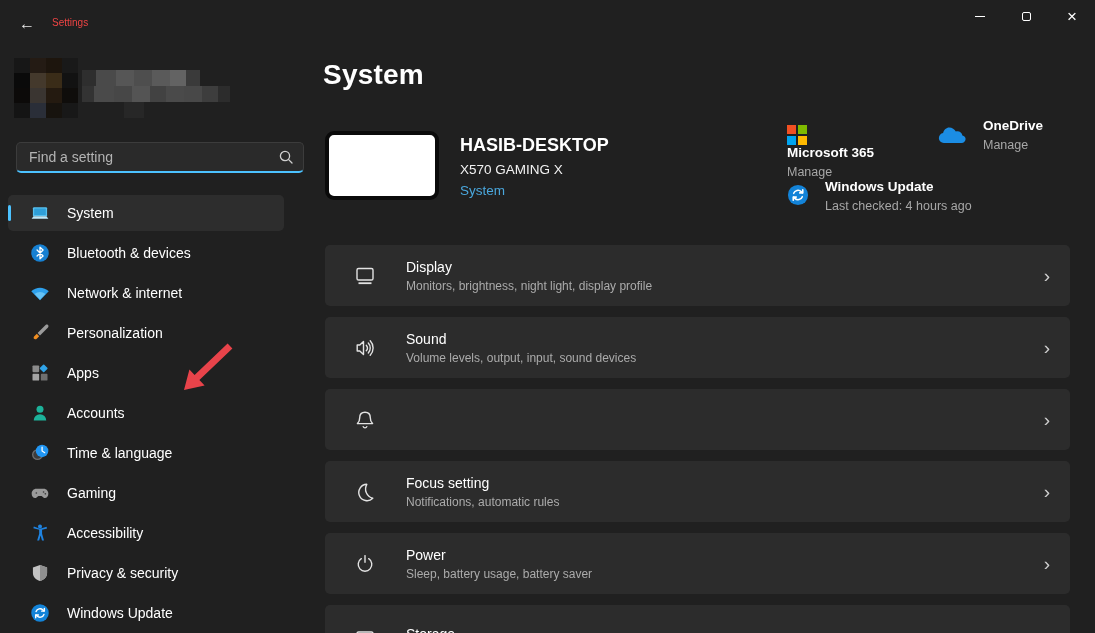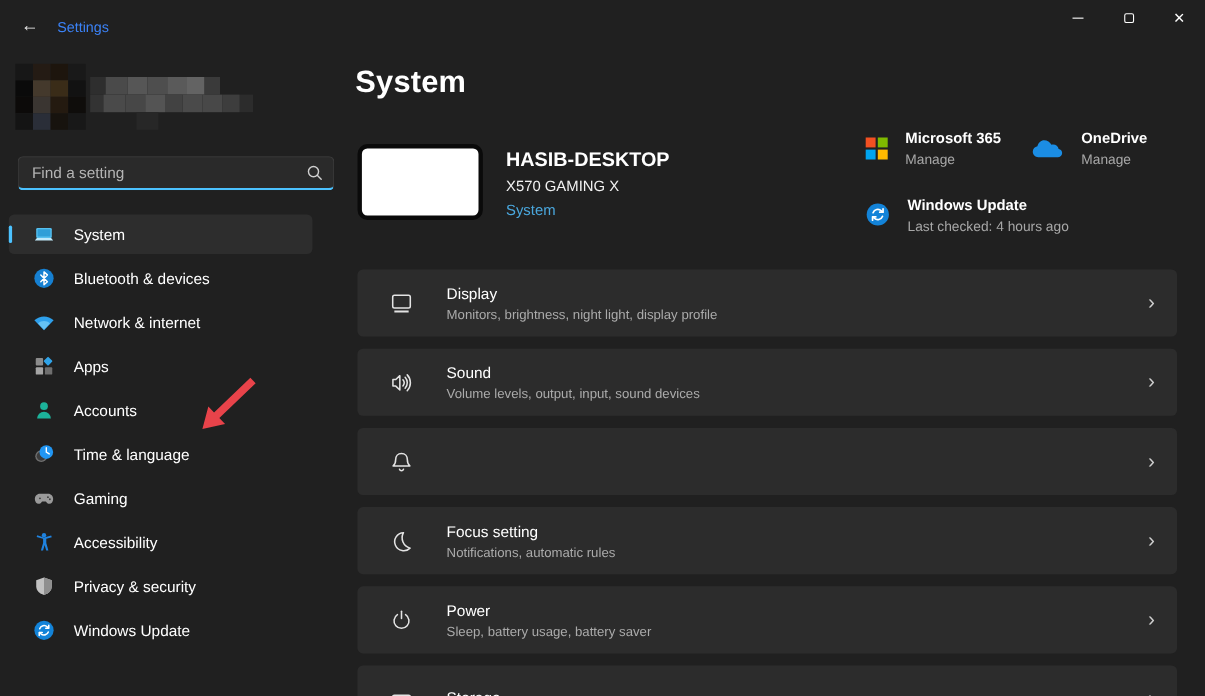--- a/index.html
+++ b/index.html
@@ -9,21 +9,21 @@
     background:#202020; color:#fff;
     overflow:hidden; position:relative;
   }
   
   .titlebar { position:absolute; top:0; left:0; width:100%; height:48px; }
   .back-btn {
     position:absolute; left:10px; top:10px; width:34px; height:28px;
     display:flex; align-items:center; justify-content:center;
     font-size:16px; color:#e8e8e8; border-radius:4px; cursor:pointer;
   }
-  .win-title { position:absolute; left:52px; top:17px; font-size:13px; color:#3b82f6; }
+  .win-title { position:absolute; left:52px; top:17px; font-size:10px; color:#ef4444; }
   .win-controls { position:absolute; right:0; top:0; display:flex; }
   .win-btn { width:46px; height:33px; display:flex; align-items:center; justify-content:center; cursor:pointer; }
   .glyph-min { width:10px; height:1px; background:#ffffff; }
   .glyph-max { width:9px; height:9px; border:1px solid #ffffff; border-radius:2px; }
   .glyph-close { font-size:17px; color:#ffffff; line-height:1; }
 
   
   .sidebar { position:absolute; left:0; top:48px; width:320px; bottom:0; }
   .user-block { position:absolute; left:14px; top:10px; display:flex; }
   .avatar-pix { width:64px; height:60px; display:grid; grid-template-columns:repeat(4,1fr); grid-template-rows:repeat(4,1fr); }
@@ -65,21 +65,21 @@
   }
   .device-info { position:absolute; left:135px; top:87px; }
   .device-name { font-size:18px; font-weight:700; }
   .device-model { font-size:13.5px; margin-top:6px; color:#f2f2f2; }
   .device-rename { font-size:13.5px; margin-top:6px; color:#4aa7dd; cursor:pointer; display:inline-block; }
 
   .qcard { position:absolute; display:flex; cursor:pointer; }
   .qcard .qicon { margin-right:16px; }
   .qcard .qtitle { font-size:13.5px; font-weight:700; }
   .qcard .qsub { font-size:12.5px; color:#a7a7a7; margin-top:5px; }
-  .qcard.ms365 { left:462px; top:70px; }
+  .qcard.ms365 { left:462px; top:70px;flex-direction:column; }
   .qcard.onedrive { left:612px; top:70px; }
   .qcard.wupdate { left:462px; top:131px; }
   .mslogo { width:20px; height:20px; margin-top:7px; display:grid; grid-template-columns:9px 9px; grid-template-rows:9px 9px; gap:2px; }
 
   .rows { position:absolute; left:0; top:197px; width:745px; }
   .srow {
     height:61px; margin-bottom:11px; background:#2c2c2c; border-radius:5px;
     display:flex; align-items:center; padding:0 20px 0 28px; cursor:pointer;
   }
   .srow .ricon { width:24px; height:24px; flex:0 0 24px; }
@@ -196,20 +196,29 @@
     <div class="nav-item">
       <span class="nav-icon">
         <svg width="20" height="20" viewBox="0 0 24 24">
             <path d="M1.5 9.8C7.5 4.2 16.5 4.2 22.5 9.8L12 20.8z" fill="#2ea0ec"></path>
             <path d="M5.5 13.2c3.8-3.4 9.2-3.4 13 0L12 20z" fill="#65c2f5"></path>
           </svg>
       </span>
       <span class="nav-label">Network &amp; internet</span>
     </div>
 
+    <div class="nav-item">
+      <span class="nav-icon">
+        <svg width="20" height="20" viewBox="0 0 24 24">
+            <path d="M21.6 2.4c.8.8.8 2.1 0 2.9L12 14.9 9.1 12l9.6-9.6c.8-.8 2.1-.8 2.9 0z" fill="#9b9b9b"></path>
+            <path d="M8.2 13l2.8 2.8-2.9 3.1c-1 1-2.8 1-3.5-.2-.5-.9-.2-2 .6-2.8z" fill="#ef8d21"></path>
+          </svg>
+      </span>
+      <span class="nav-label">Personalization</span>
+    </div>
 
     <div class="nav-item">
       <span class="nav-icon">
         <svg width="20" height="20" viewBox="0 0 24 24">
             <rect x="3" y="3" width="8" height="8" rx="1" fill="#8b8b8b"></rect>
             <rect x="3" y="13" width="8" height="8" rx="1" fill="#a5a5a5"></rect>
             <rect x="13" y="13" width="8" height="8" rx="1" fill="#6f6f6f"></rect>
             <rect x="12.8" y="2.8" width="7.2" height="7.2" rx="1" transform="rotate(45 16.4 6.4)" fill="#2fa3e8"></rect>
           </svg>
       </span>

